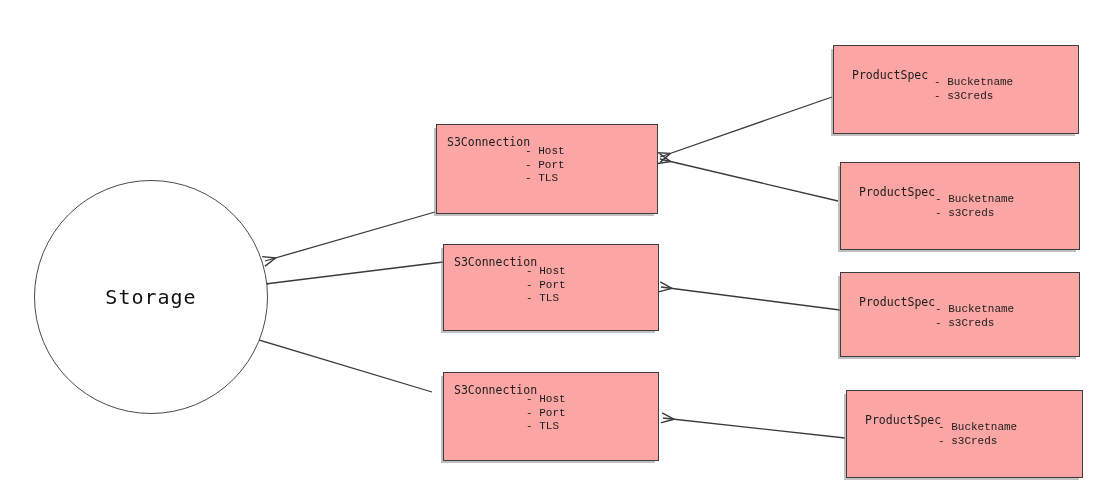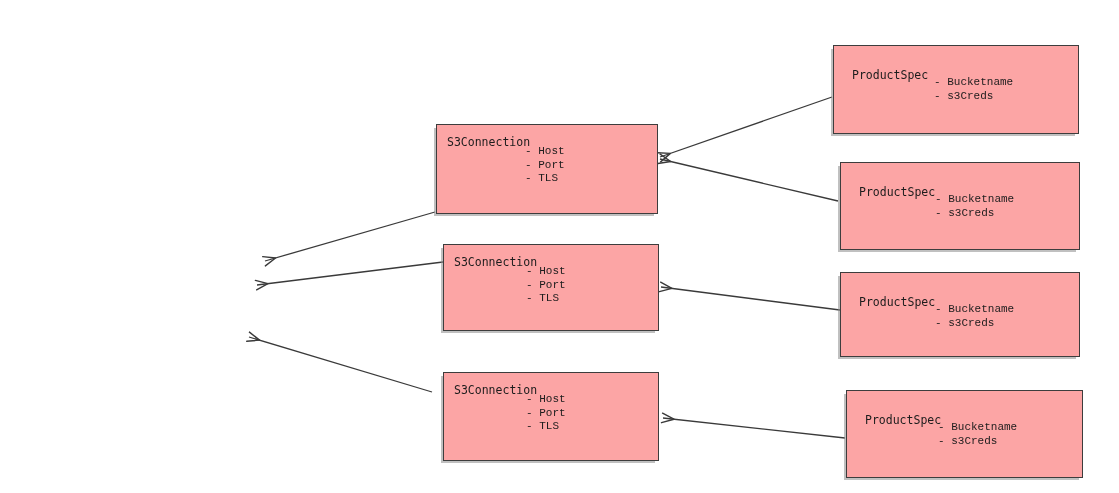--- a/index.html
+++ b/index.html
@@ -80,20 +80,23 @@
         <line x1="435" y1="212" x2="265" y2="261" stroke="#3a3a3a" stroke-width="1.3" marker-end="url(#arrowhead)"></line>
         <line x1="443" y1="262" x2="257" y2="285" stroke="#3a3a3a" stroke-width="1.3" marker-end="url(#arrowhead)"></line>
         <line x1="432" y1="392" x2="249" y2="337" stroke="#3a3a3a" stroke-width="1.3" marker-end="url(#arrowhead)"></line>
         <line x1="832" y1="97" x2="660" y2="157" stroke="#3a3a3a" stroke-width="1.3" marker-end="url(#arrowhead)"></line>
         <line x1="838" y1="201" x2="660" y2="159" stroke="#3a3a3a" stroke-width="1.3" marker-end="url(#arrowhead)"></line>
         <line x1="840" y1="310" x2="661" y2="287" stroke="#3a3a3a" stroke-width="1.3" marker-end="url(#arrowhead)"></line>
         <line x1="845" y1="438" x2="663" y2="418" stroke="#3a3a3a" stroke-width="1.3" marker-end="url(#arrowhead)"></line>
       </g>
   </svg>
 
+  <div class="circle-node" id="storage-node" style="left: 34px; top: 180px; width: 234px; height: 234px;">
+    <span class="circle-label">Storage</span>
+  </div>
 
   <div id="nodes-layer">
       <div class="node-box" style="left: 436px; top: 124px; width: 222px; height: 90px;">
         <div class="node-title" style="left: 10px; top: 10px;">S3Connection</div>
         <div class="node-attrs" style="left: 88px; top: 20px;"><div class="attr-row">- Host</div><div class="attr-row">- Port</div><div class="attr-row">- TLS</div></div>
       </div>
       <div class="node-box" style="left: 443px; top: 244px; width: 216px; height: 87px;">
         <div class="node-title" style="left: 10px; top: 10px;">S3Connection</div>
         <div class="node-attrs" style="left: 82px; top: 20px;"><div class="attr-row">- Host</div><div class="attr-row">- Port</div><div class="attr-row">- TLS</div></div>
       </div>

